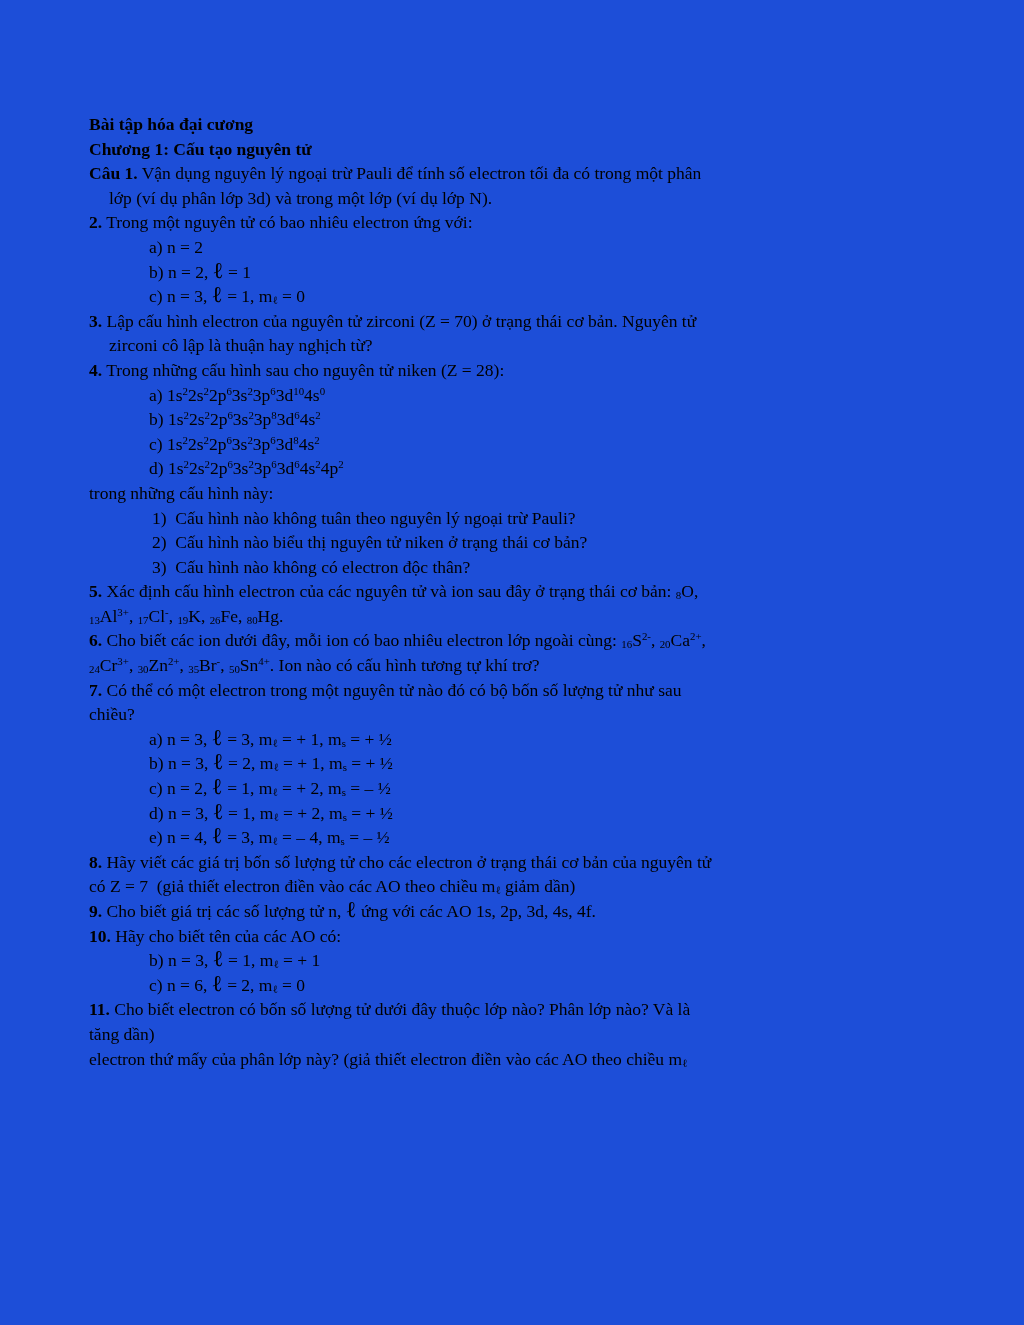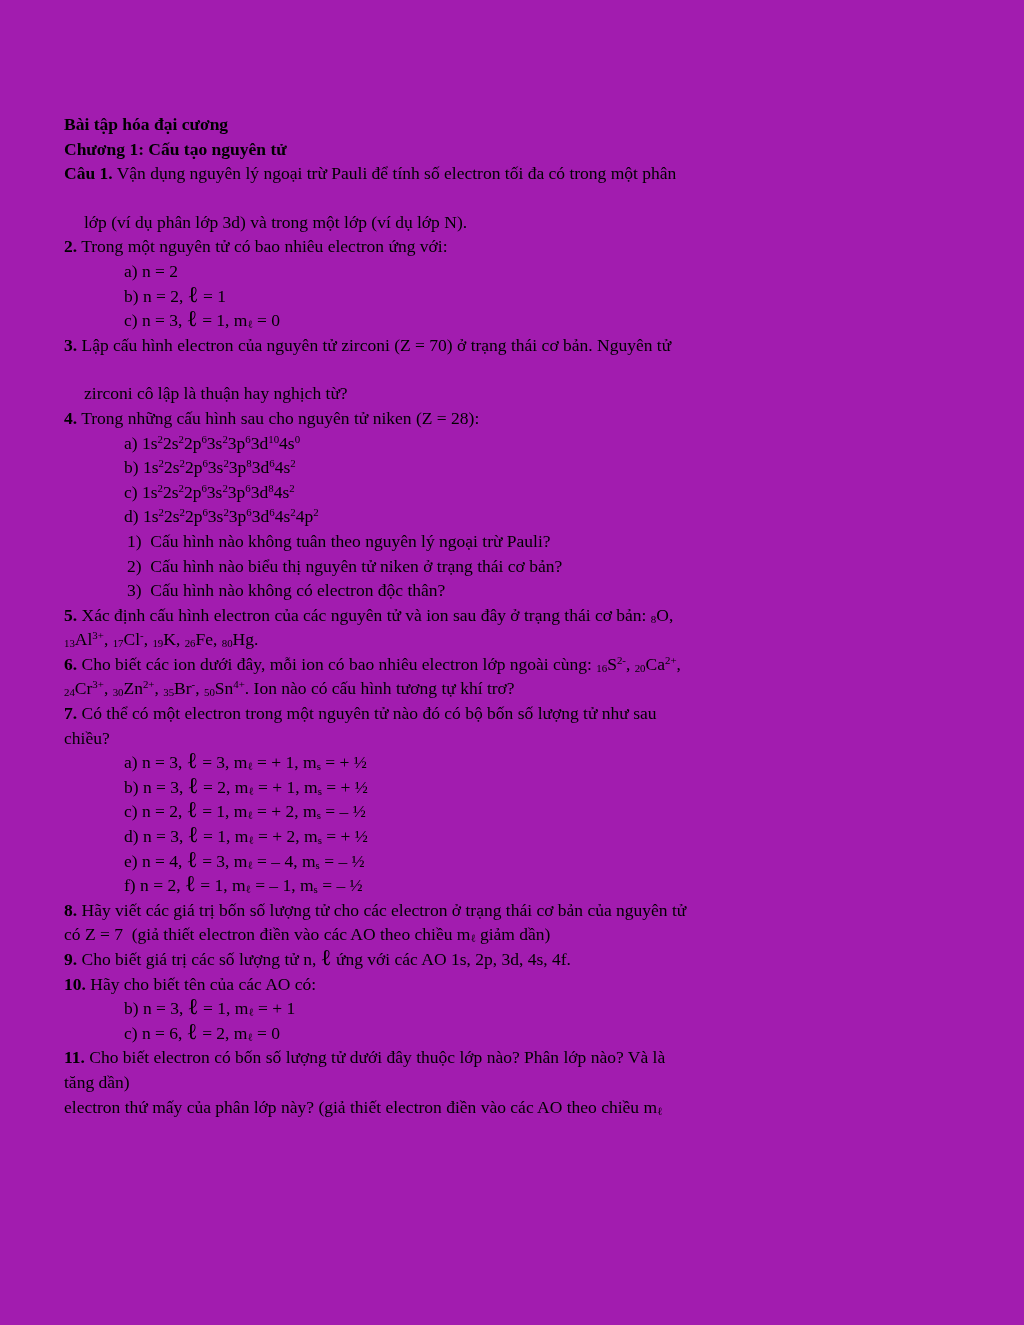--- a/index.html
+++ b/index.html
@@ -5,32 +5,32 @@
   html, body {
     margin: 0;
     padding: 0;
     background: #ffffff;
   }
   .page {
     position: relative;
     width: 1024px;
     height: 1325px;
     box-sizing: border-box;
-    background: #a21caf;
+    background: #1d4ed8;
     color: #000000;
-    padding: 112px 140px 0 64px;
+    padding: 112px 140px 0 89px;
     font-family: "Liberation Serif", "DejaVu Serif", serif;
     font-size: 17.5px;
     overflow: hidden;
   }
   .line {
     white-space: pre;
     line-height: 24.6px;
   }
-  .line.wrap   { margin-left: 20px; margin-top: 24px; }
+  .line.wrap   { margin-left: 20px; }
   .line.item   { margin-left: 60px; }
   .line.num    { margin-left: 63px; }
   .b { font-weight: bold; }
   .ell { font-size: 1.3em; line-height: 1; }
   sub, sup {
     font-size: 0.62em;
     line-height: 0;
   }
   sup { vertical-align: 0.52em; }
   sub { vertical-align: -0.22em; }
@@ -47,35 +47,35 @@
     <div class="line item"><span>a) n = 2</span></div>
     <div class="line item"><span>b) n = 2, </span><span class="ell">ℓ</span><span> = 1</span></div>
     <div class="line item"><span>c) n = 3, </span><span class="ell">ℓ</span><span> = 1, m</span><sub>ℓ</sub><span> = 0</span></div>
     <div class="line para"><span class="b">3.</span><span> Lập cấu hình electron của nguyên tử zirconi (Z = 70) ở trạng thái cơ bản. Nguyên tử</span></div>
     <div class="line wrap"><span>zirconi cô lập là thuận hay nghịch từ?</span></div>
     <div class="line para"><span class="b">4.</span><span> Trong những cấu hình sau cho nguyên tử niken (Z = 28):</span></div>
     <div class="line item"><span>a) 1s</span><sup>2</sup><span>2s</span><sup>2</sup><span>2p</span><sup>6</sup><span>3s</span><sup>2</sup><span>3p</span><sup>6</sup><span>3d</span><sup>10</sup><span>4s</span><sup>0</sup></div>
     <div class="line item"><span>b) 1s</span><sup>2</sup><span>2s</span><sup>2</sup><span>2p</span><sup>6</sup><span>3s</span><sup>2</sup><span>3p</span><sup>8</sup><span>3d</span><sup>6</sup><span>4s</span><sup>2</sup></div>
     <div class="line item"><span>c) 1s</span><sup>2</sup><span>2s</span><sup>2</sup><span>2p</span><sup>6</sup><span>3s</span><sup>2</sup><span>3p</span><sup>6</sup><span>3d</span><sup>8</sup><span>4s</span><sup>2</sup></div>
     <div class="line item"><span>d) 1s</span><sup>2</sup><span>2s</span><sup>2</sup><span>2p</span><sup>6</sup><span>3s</span><sup>2</sup><span>3p</span><sup>6</sup><span>3d</span><sup>6</sup><span>4s</span><sup>2</sup><span>4p</span><sup>2</sup></div>
+    <div class="line para"><span>trong những cấu hình này:</span></div>
     <div class="line num"><span>1)  Cấu hình nào không tuân theo nguyên lý ngoại trừ Pauli?</span></div>
     <div class="line num"><span>2)  Cấu hình nào biểu thị nguyên tử niken ở trạng thái cơ bản?</span></div>
     <div class="line num"><span>3)  Cấu hình nào không có electron độc thân?</span></div>
     <div class="line para"><span class="b">5.</span><span> Xác định cấu hình electron của các nguyên tử và ion sau đây ở trạng thái cơ bản: </span><sub>8</sub><span>O,</span></div>
     <div class="line para"><sub>13</sub><span>Al</span><sup>3+</sup><span>, </span><sub>17</sub><span>Cl</span><sup>-</sup><span>, </span><sub>19</sub><span>K, </span><sub>26</sub><span>Fe, </span><sub>80</sub><span>Hg.</span></div>
     <div class="line para"><span class="b">6.</span><span> Cho biết các ion dưới đây, mỗi ion có bao nhiêu electron lớp ngoài cùng: </span><sub>16</sub><span>S</span><sup>2-</sup><span>, </span><sub>20</sub><span>Ca</span><sup>2+</sup><span>,</span></div>
     <div class="line para"><sub>24</sub><span>Cr</span><sup>3+</sup><span>, </span><sub>30</sub><span>Zn</span><sup>2+</sup><span>, </span><sub>35</sub><span>Br</span><sup>-</sup><span>, </span><sub>50</sub><span>Sn</span><sup>4+</sup><span>. Ion nào có cấu hình tương tự khí trơ?</span></div>
     <div class="line para"><span class="b">7.</span><span> Có thể có một electron trong một nguyên tử nào đó có bộ bốn số lượng tử như sau</span></div>
     <div class="line para"><span>chiều?</span></div>
     <div class="line item"><span>a) n = 3, </span><span class="ell">ℓ</span><span> = 3, m</span><sub>ℓ</sub><span> = + 1, m</span><sub>s</sub><span> = + ½</span></div>
     <div class="line item"><span>b) n = 3, </span><span class="ell">ℓ</span><span> = 2, m</span><sub>ℓ</sub><span> = + 1, m</span><sub>s</sub><span> = + ½</span></div>
     <div class="line item"><span>c) n = 2, </span><span class="ell">ℓ</span><span> = 1, m</span><sub>ℓ</sub><span> = + 2, m</span><sub>s</sub><span> = – ½</span></div>
     <div class="line item"><span>d) n = 3, </span><span class="ell">ℓ</span><span> = 1, m</span><sub>ℓ</sub><span> = + 2, m</span><sub>s</sub><span> = + ½</span></div>
     <div class="line item"><span>e) n = 4, </span><span class="ell">ℓ</span><span> = 3, m</span><sub>ℓ</sub><span> = – 4, m</span><sub>s</sub><span> = – ½</span></div>
-    <div class="line item"><span>f) n = 2, </span><span class="ell">ℓ</span><span> = 1, m</span><sub>ℓ</sub><span> = – 1, m</span><sub>s</sub><span> = – ½</span></div>
     <div class="line para"><span class="b">8.</span><span> Hãy viết các giá trị bốn số lượng tử cho các electron ở trạng thái cơ bản của nguyên tử</span></div>
     <div class="line para"><span>có Z = 7  (giả thiết electron điền vào các AO theo chiều m</span><sub>ℓ</sub><span> giảm dần)</span></div>
     <div class="line para"><span class="b">9.</span><span> Cho biết giá trị các số lượng tử n, </span><span class="ell">ℓ</span><span> ứng với các AO 1s, 2p, 3d, 4s, 4f.</span></div>
     <div class="line para"><span class="b">10.</span><span> Hãy cho biết tên của các AO có:</span></div>
     <div class="line item"><span>b) n = 3, </span><span class="ell">ℓ</span><span> = 1, m</span><sub>ℓ</sub><span> = + 1</span></div>
     <div class="line item"><span>c) n = 6, </span><span class="ell">ℓ</span><span> = 2, m</span><sub>ℓ</sub><span> = 0</span></div>
     <div class="line para"><span class="b">11.</span><span> Cho biết electron có bốn số lượng tử dưới đây thuộc lớp nào? Phân lớp nào? Và là</span></div>
     <div class="line para"><span>tăng dần)</span></div>
     <div class="line para"><span>electron thứ mấy của phân lớp này? (giả thiết electron điền vào các AO theo chiều m</span><sub>ℓ</sub></div>
   </div>

